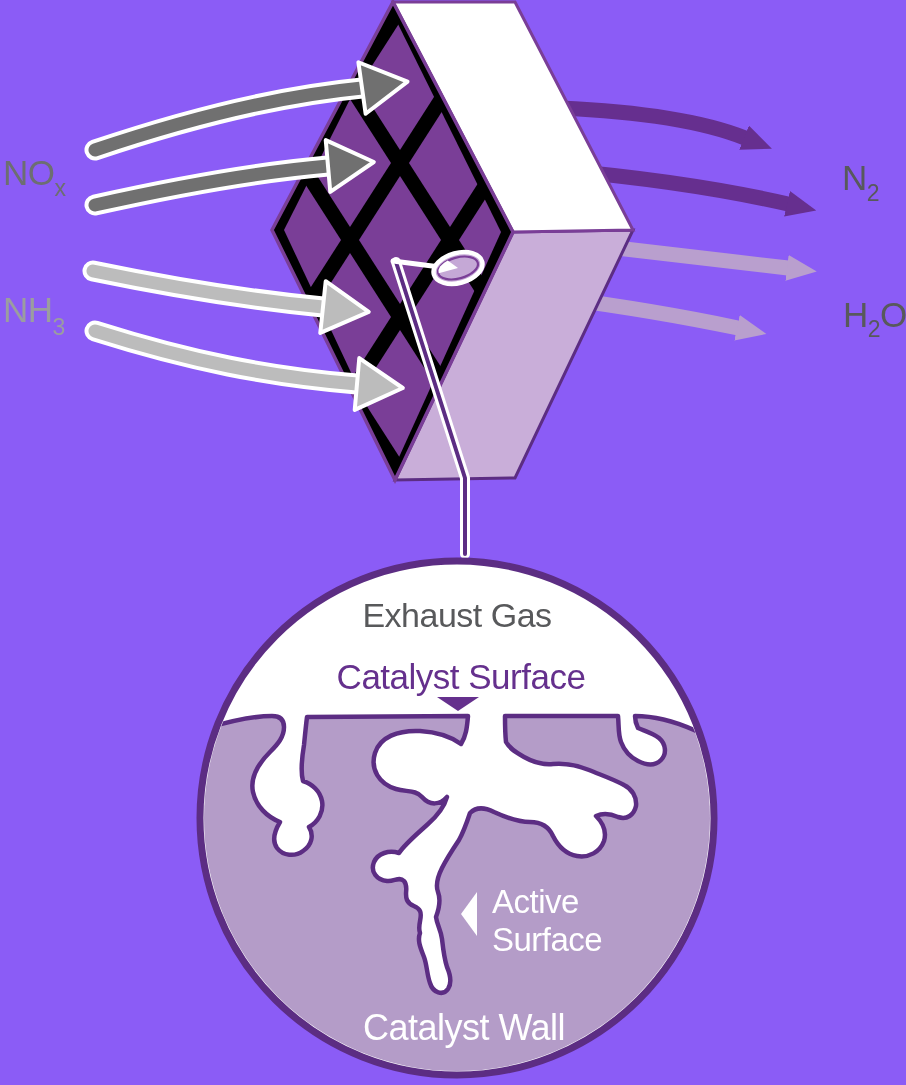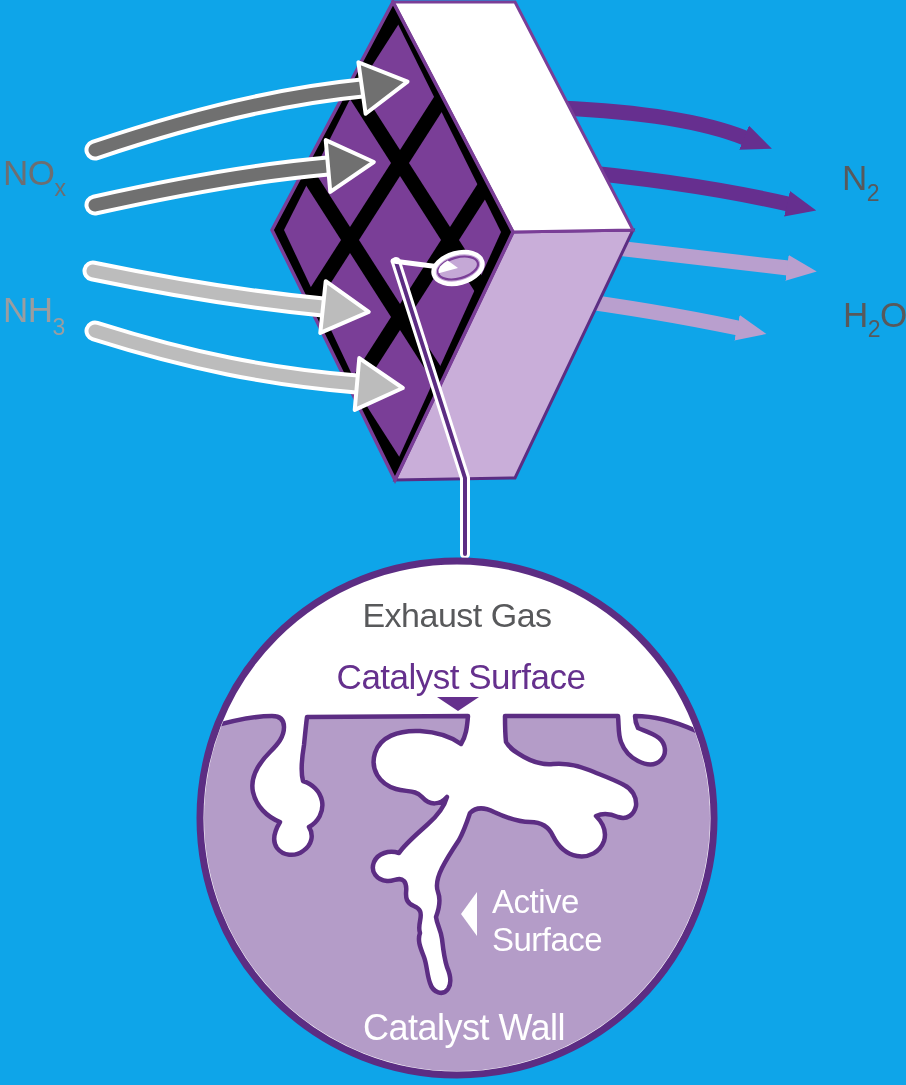--- a/index.html
+++ b/index.html
@@ -1,16 +1,16 @@
 <!DOCTYPE html>
 <html><head>
 <meta charset="utf-8">
 <style>
   html,body{margin:0;padding:0;background:#000;}
-  .stage{position:relative;width:906px;height:1085px;background:#0ea5e9;overflow:hidden;
+  .stage{position:relative;width:906px;height:1085px;background:#8b5cf6;overflow:hidden;
          font-family:"Liberation Sans", sans-serif;}
   svg{position:absolute;left:0;top:0;}
   text{font-family:"Liberation Sans", sans-serif;}
   .gas-label{font-size:35px;letter-spacing:-0.5px;}
   .gas-sub{font-size:23px;}
   .dk-arrow{stroke:#662f8f;stroke-width:15;fill:none;stroke-linecap:round;}
   .lt-arrow{stroke:#b99fce;stroke-width:15;fill:none;stroke-linecap:round;}
   .gray-casing{stroke:#fff;stroke-width:21;fill:none;stroke-linecap:round;}
   .gray-core-dark{stroke:#707070;stroke-width:13;fill:none;stroke-linecap:round;}
   .gray-core-light{stroke:#bcbcbc;stroke-width:13;fill:none;stroke-linecap:round;}

